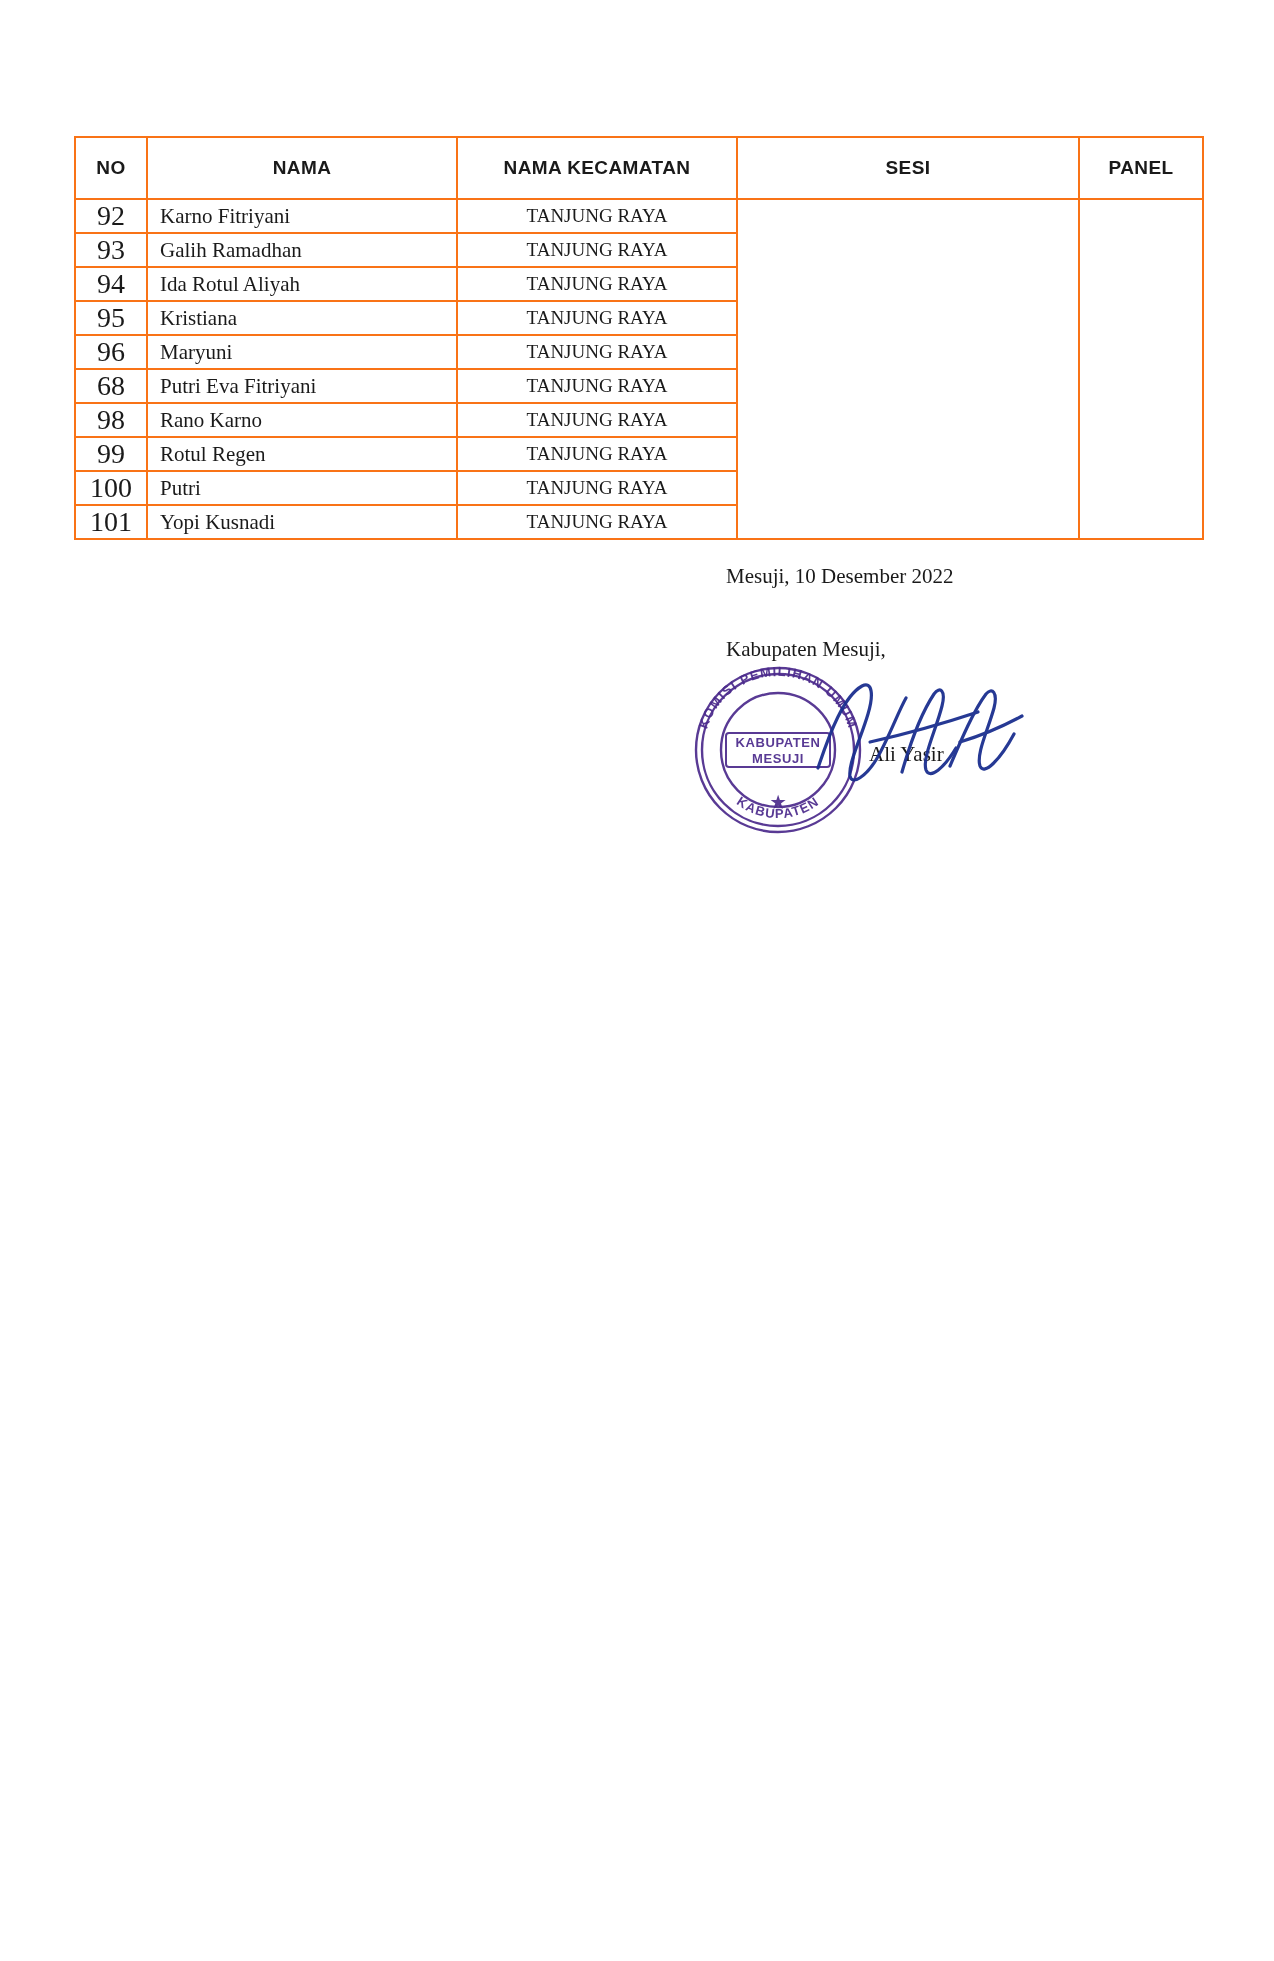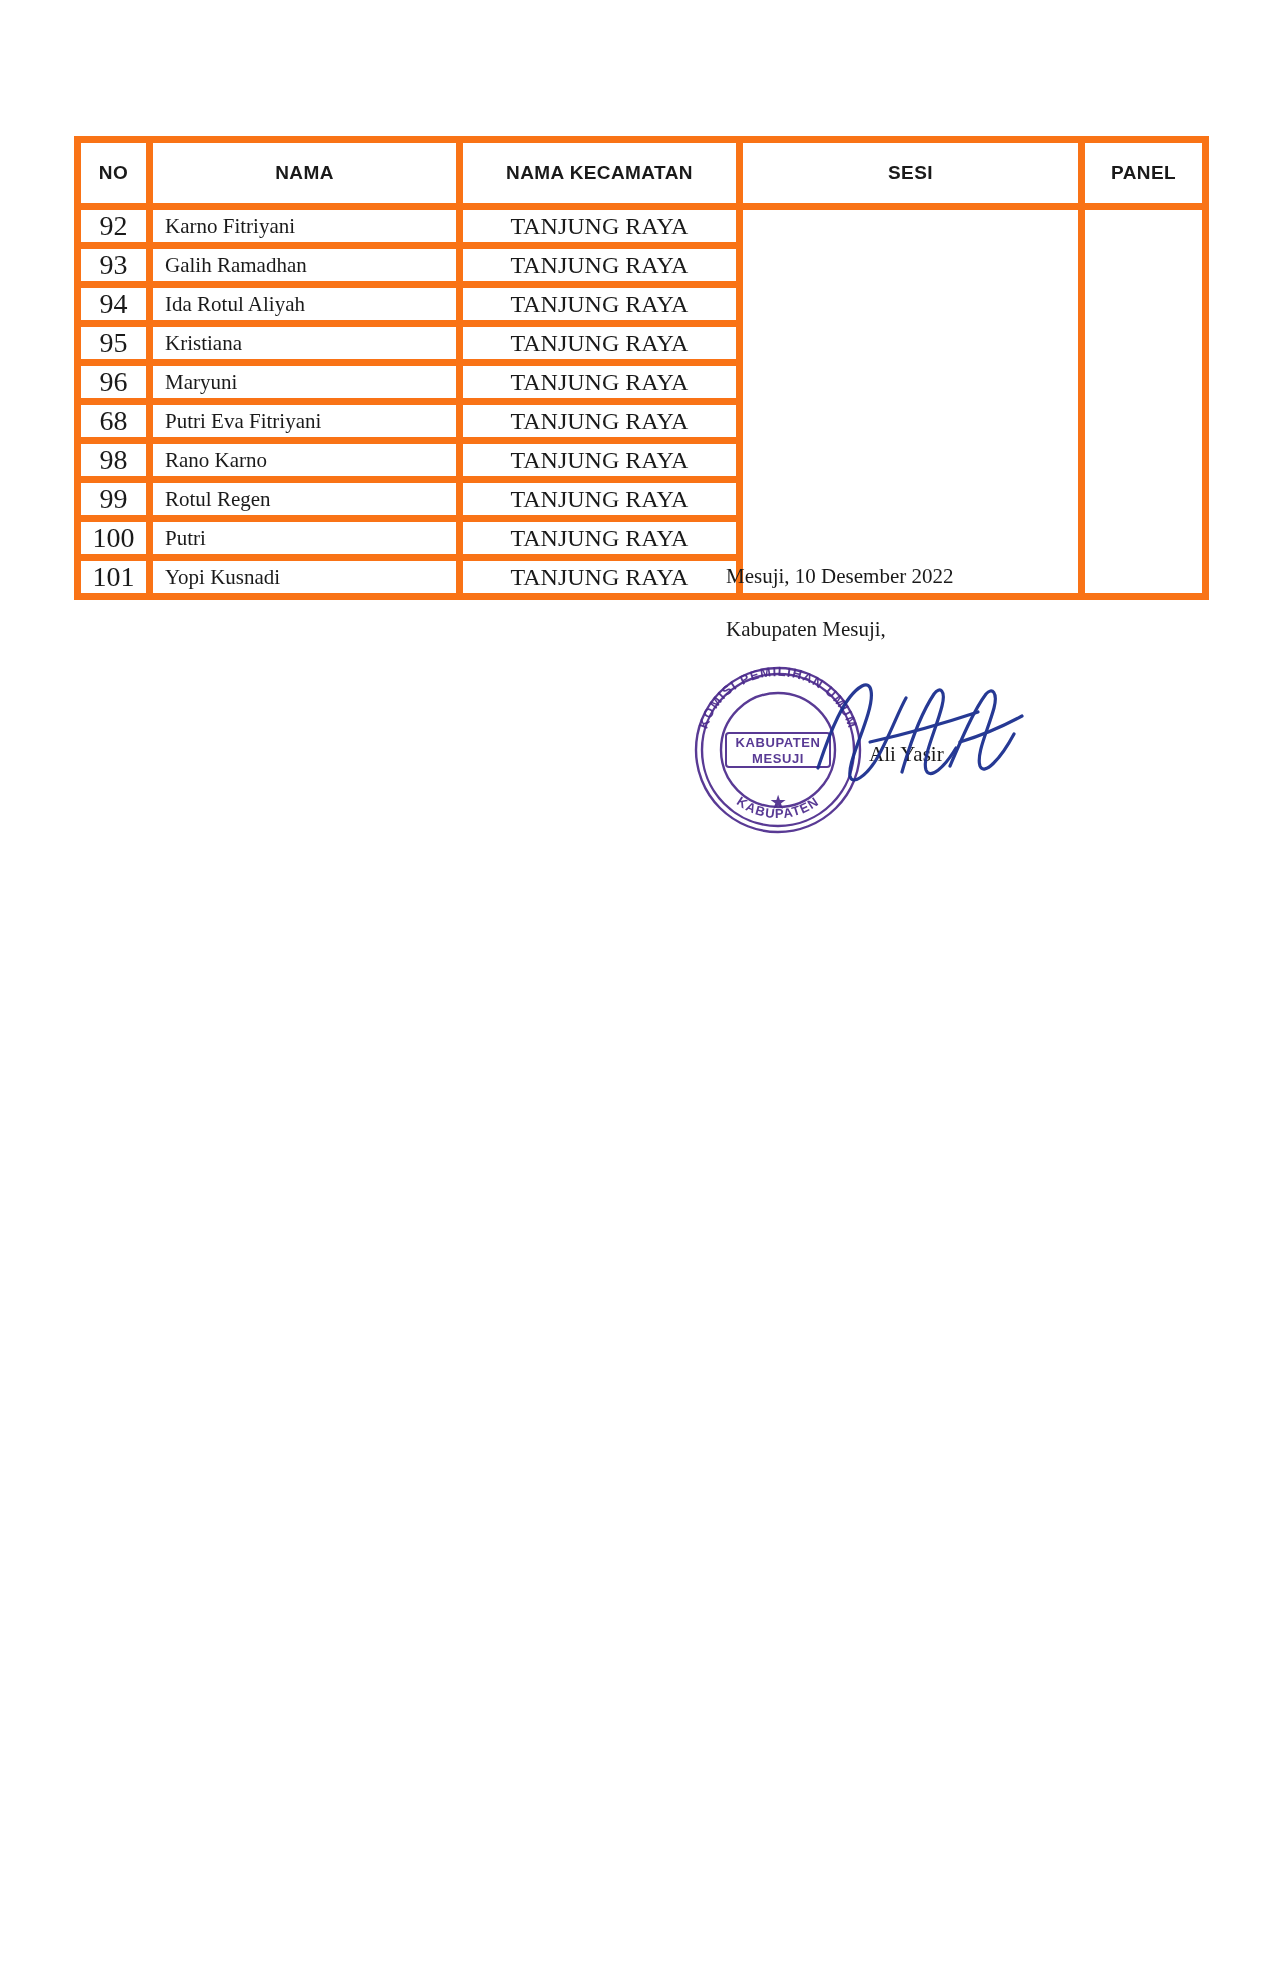--- a/index.html
+++ b/index.html
@@ -24,21 +24,21 @@
   }
   .doc-table {
     position: absolute;
     top: 136px;
     left: 74px;
     width: 1128px;
     border-collapse: collapse;
     table-layout: fixed;
   }
   .doc-table th, .doc-table td {
-    border: 7px solid #f97316;
+    border: 2px solid #f97316;
     padding: 0;
     font-size: 20px;
     line-height: 32px;
     height: 32px;
     vertical-align: middle;
   }
   .doc-table thead th {
     font-family: "Liberation Sans", sans-serif;
     font-weight: bold;
     font-size: 19px;
@@ -58,39 +58,39 @@
     font-size: 28px;
     padding: 0 6px;
   }
   td.cell-nama {
     text-align: left;
     padding-left: 12px;
     font-size: 21px;
   }
   td.cell-kec {
     text-align: center;
-    font-size: 24px;
+    font-size: 19px;
   }
   td.cell-sesi, td.cell-panel {
     background: #fff;
   }
 
   .sign-block {
     position: absolute;
     top: 560px;
     left: 726px;
     width: 420px;
     font-size: 21px;
     line-height: 32px;
     color: #1a1a1a;
   }
   .sign-line {
     white-space: nowrap;
   }
-  .sign-place { margin-bottom: 24px; }
+  .sign-place { margin-bottom: 44px; }
   .sign-title2 { margin-top: -3px; }
   .sign-name {
     position: absolute;
     top: 178px;
     left: 143px;
     font-size: 21px;
     white-space: nowrap;
   }
 
   

